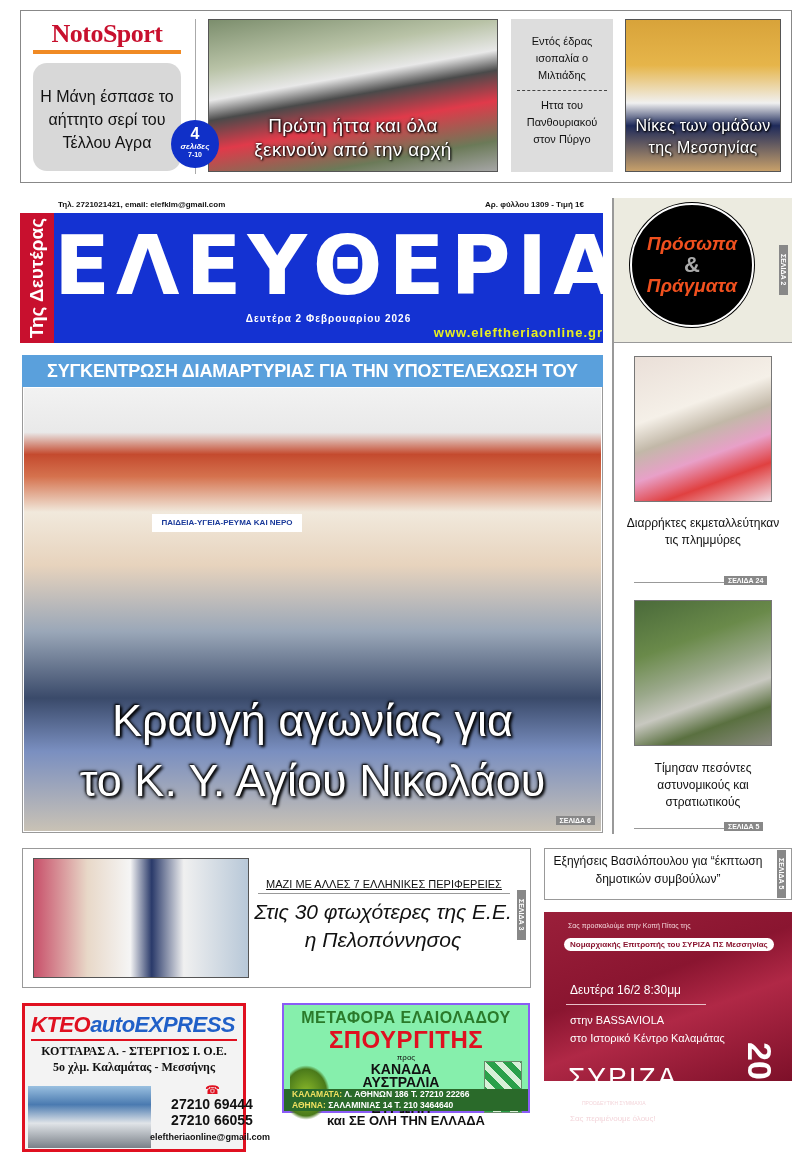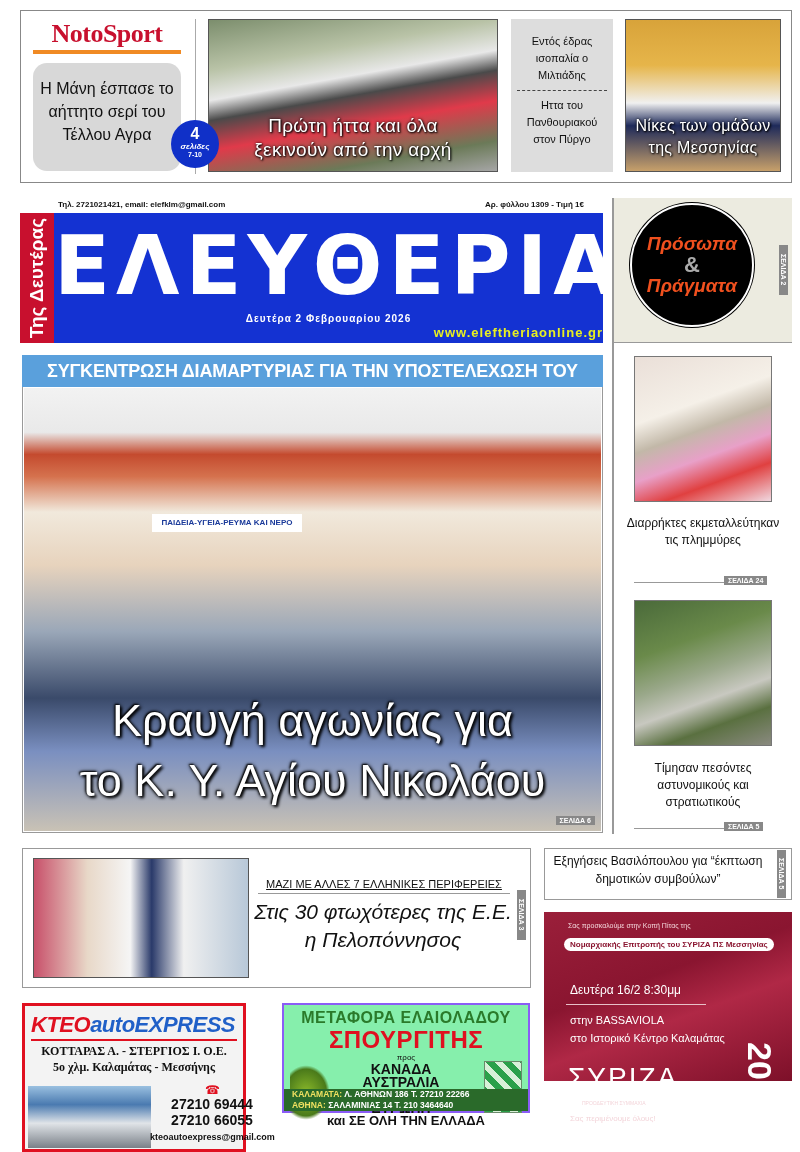--- a/index.html
+++ b/index.html
@@ -3,21 +3,21 @@
 <meta charset="utf-8">
 <style>
 *{box-sizing:border-box;margin:0;padding:0}
 body{width:800px;height:1152px;background:#fff;font-family:"Liberation Sans",sans-serif;position:relative;overflow:hidden;color:#111}
 .abs{position:absolute}
 
 #top{left:20px;top:10px;width:772px;height:173px;border:1px solid #888}
 .noto-logo{left:12px;top:8px;width:148px;height:40px;text-align:center}
 .noto-logo span{font-family:"Liberation Serif",serif;font-weight:bold;font-size:26px;color:#c8102e;letter-spacing:-0.5px}
 .noto-logo .bar{height:4px;background:#f08a24;margin-top:1px}
-.noto-lead{left:12px;top:52px;width:148px;height:108px;background:#d8d8d8;border-radius:14px;text-align:center;font-size:16px;line-height:23px;padding-top:14px;color:#111}
+.noto-lead{left:12px;top:52px;width:148px;height:108px;background:#d8d8d8;border-radius:14px;text-align:center;font-size:16px;line-height:23px;padding-top:22px;color:#111}
 .vsep{left:174px;top:8px;width:1px;height:155px;background:#aaa}
 .photo{background:linear-gradient(135deg,#8aa07a 0%,#c8cfc0 30%,#d33 55%,#5a6d55 75%,#9bb 100%)}
 .sport-photo{left:187px;top:8px;width:290px;height:153px;border:1px solid #555;background:linear-gradient(170deg,#7c8e6d 0%,#b9c3a7 25%,#e8e8e8 40%,#4a4a4a 50%,#e03a4a 65%,#6b7a58 85%,#a6a6a6 100%)}
 .photo-cap{position:absolute;left:0;right:0;text-align:center;color:#fff;font-size:19px;line-height:23px;text-shadow:0 0 3px #000,1px 1px 2px #000;letter-spacing:0.3px}
 .seal{left:153px;top:112px;width:42px;height:42px;background:#1030c8;border-radius:50%;color:#fff;text-align:center;font-weight:bold;box-shadow:0 0 0 3px #1030c8}
 .seal .n{font-size:16px;line-height:16px;display:block;padding-top:3px}
 .seal .s{font-size:8px;line-height:9px;display:block;font-style:italic}
 .seal .p{font-size:7px;line-height:8px;display:block}
 .grey-brief{left:490px;top:8px;width:102px;height:153px;background:#ddd;text-align:center;font-size:11px;line-height:17px;padding-top:14px}
 .grey-brief .dash{border-top:1px dashed #444;margin:6px 6px}
@@ -180,21 +180,21 @@
 
 <div class="abs kteo">
   <div class="kteo-logo"><span class="k">ΚΤΕΟ</span><span class="a">autoEXPRESS</span></div>
   <div class="kteo-rule"></div>
   <div class="kteo-line" style="top:38px">ΚΟΤΤΑΡΑΣ Α. - ΣΤΕΡΓΙΟΣ Ι. Ο.Ε.</div>
   <div class="kteo-line" style="top:54px">5ο χλμ. Καλαμάτας - Μεσσήνης</div>
   <div class="kteo-bldg"></div>
   <div class="abs" style="left:180px;top:77px;color:#e01020;font-size:12px">☎</div>
   <div class="kteo-ph" style="top:90px">27210 69444</div>
   <div class="kteo-ph" style="top:106px">27210 66055</div>
-  <div class="kteo-mail">kteoautoexpress@gmail.com</div>
+  <div class="kteo-mail">eleftheriaonline@gmail.com</div>
 </div>
 
 <div class="abs olive">
   <div class="ol-l1">ΜΕΤΑΦΟΡΑ ΕΛΑΙΟΛΑΔΟΥ</div>
   <div class="ol-l2">ΣΠΟΥΡΓΙΤΗΣ</div>
   <div class="ol-pros">προς</div>
   <div class="ol-leaf"></div>
   <div class="ol-can"></div>
   <div class="ol-dest" style="top:58px">ΚΑΝΑΔΑ</div>
   <div class="ol-dest" style="top:71px">ΑΥΣΤΡΑΛΙΑ</div>

